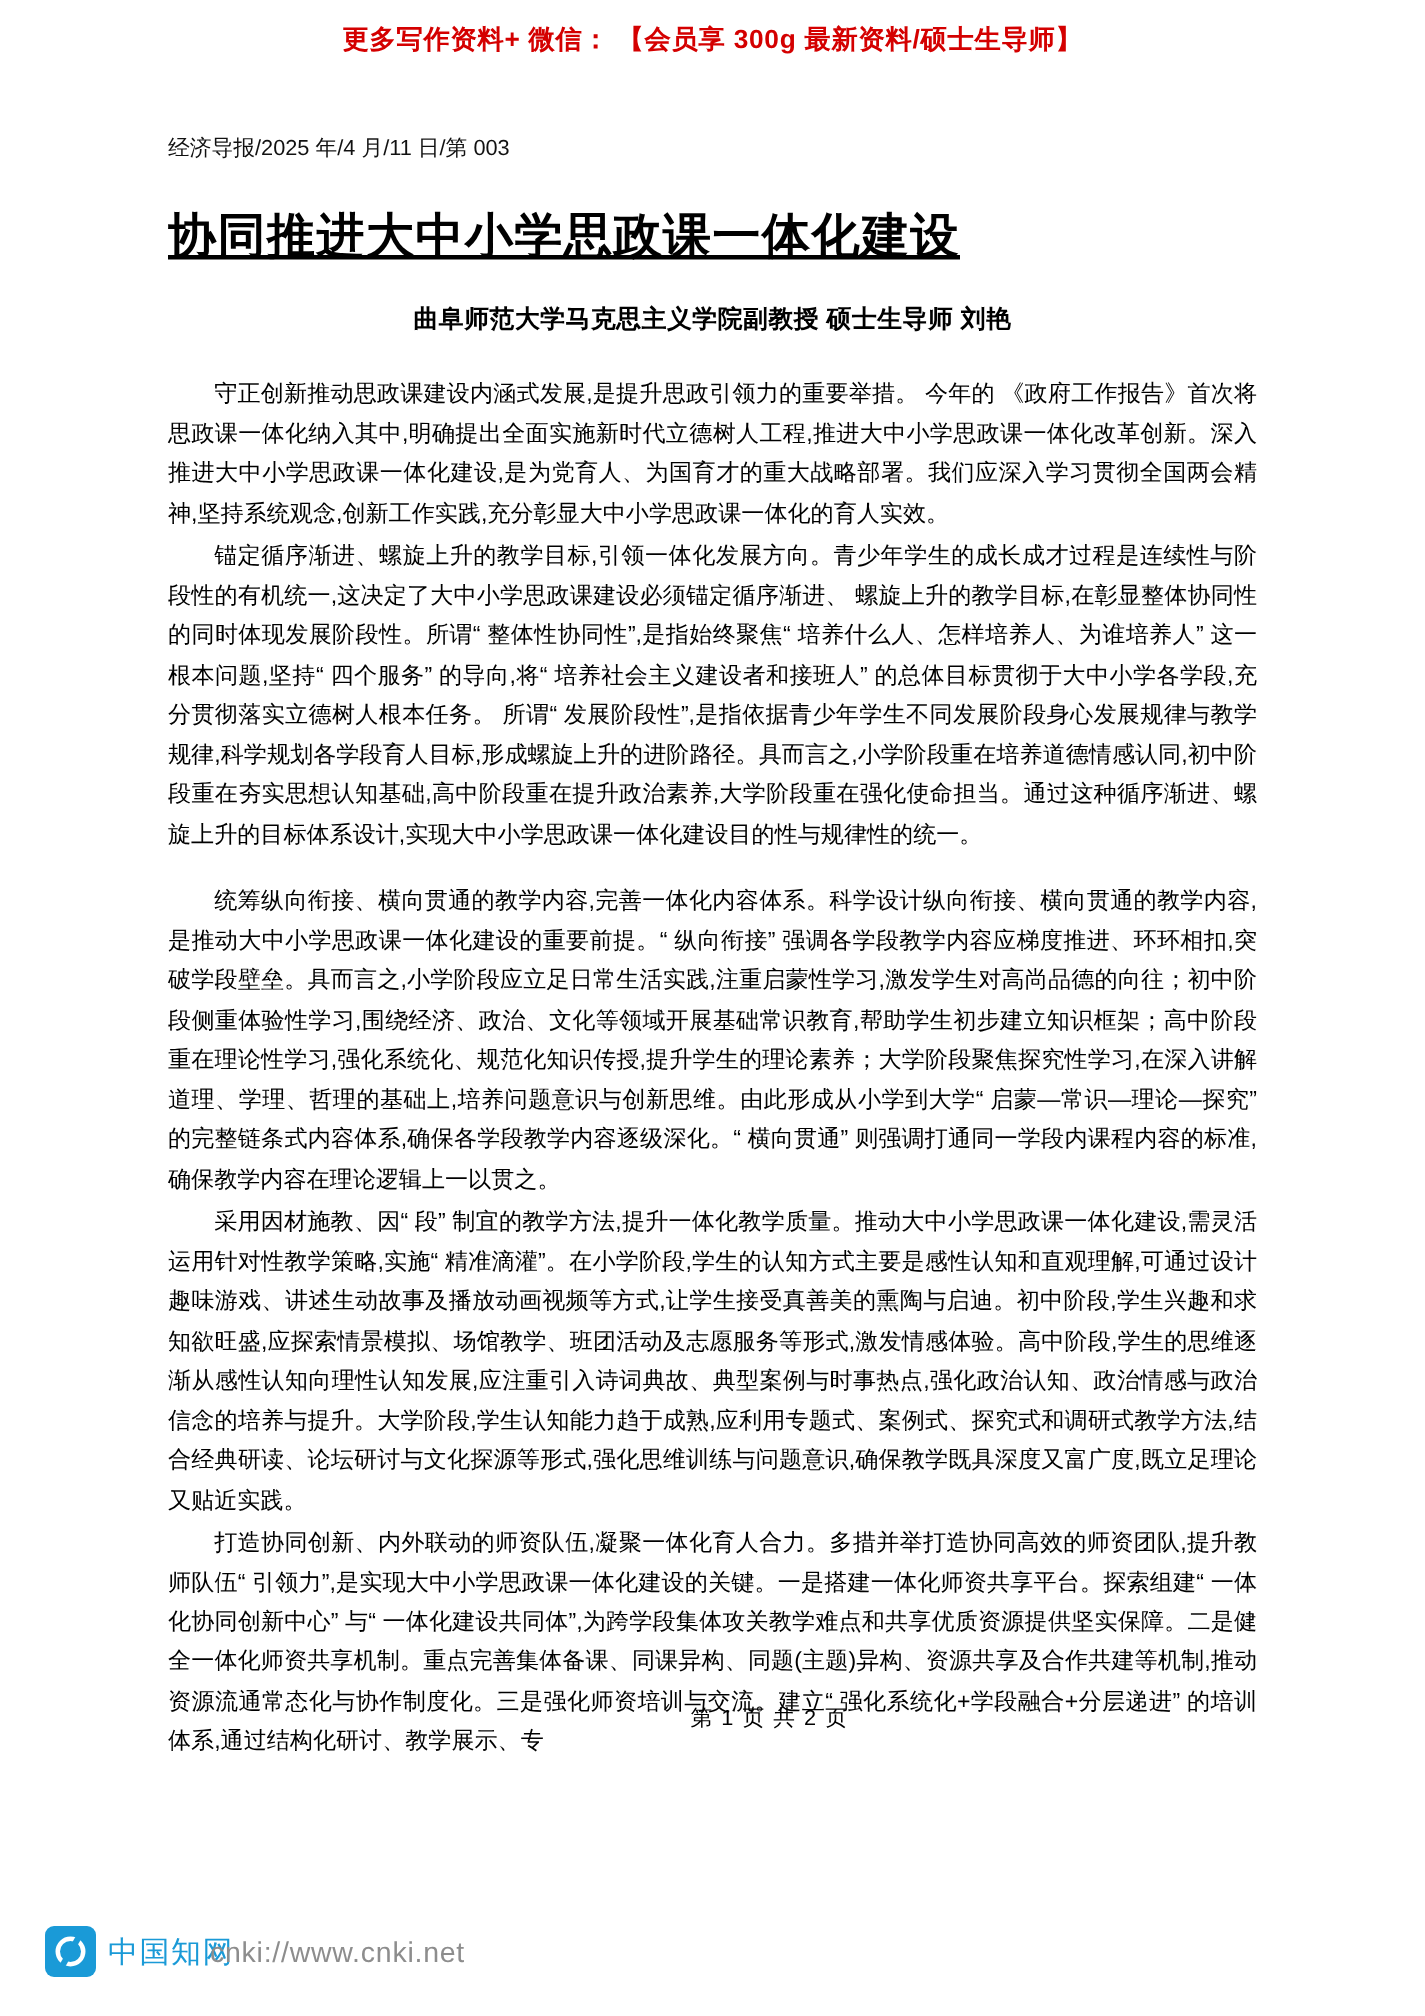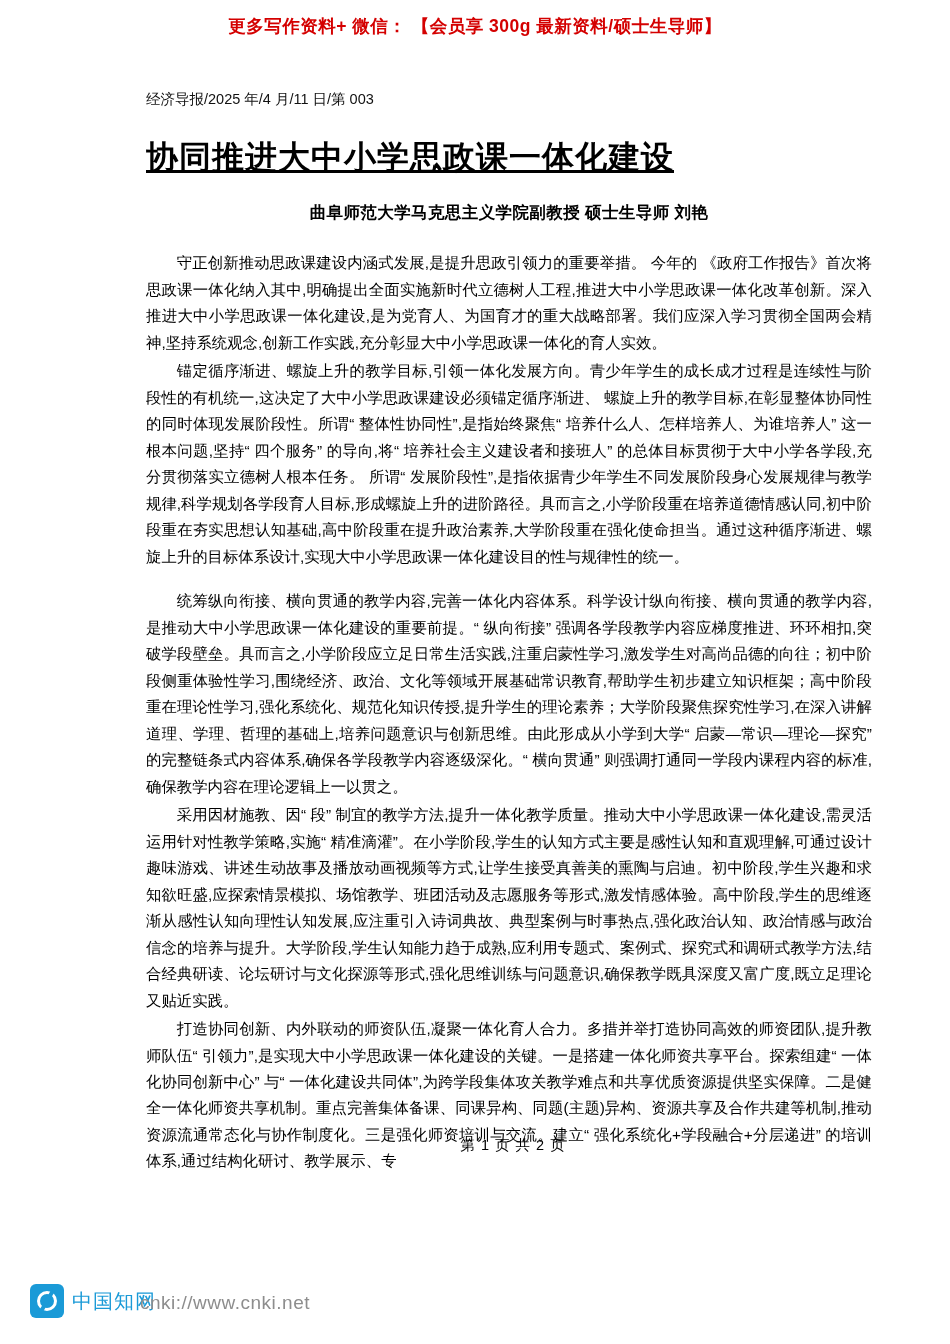--- a/index.html
+++ b/index.html
@@ -37,21 +37,20 @@
   }
   .promo-bar .seg {
     display: inline;
   }
   
   .doc {
     position: absolute;
     top: 88px;
     left: 112px;
     width: 726px;
-    margin-left: 34px;
   }
   .masthead {
     font-family: "Liberation Sans", sans-serif;
     font-size: 14.5px;
     line-height: 1.55;
     color: #111;
     margin-bottom: 26px;
   }
   .masthead div {
     white-space: nowrap;

